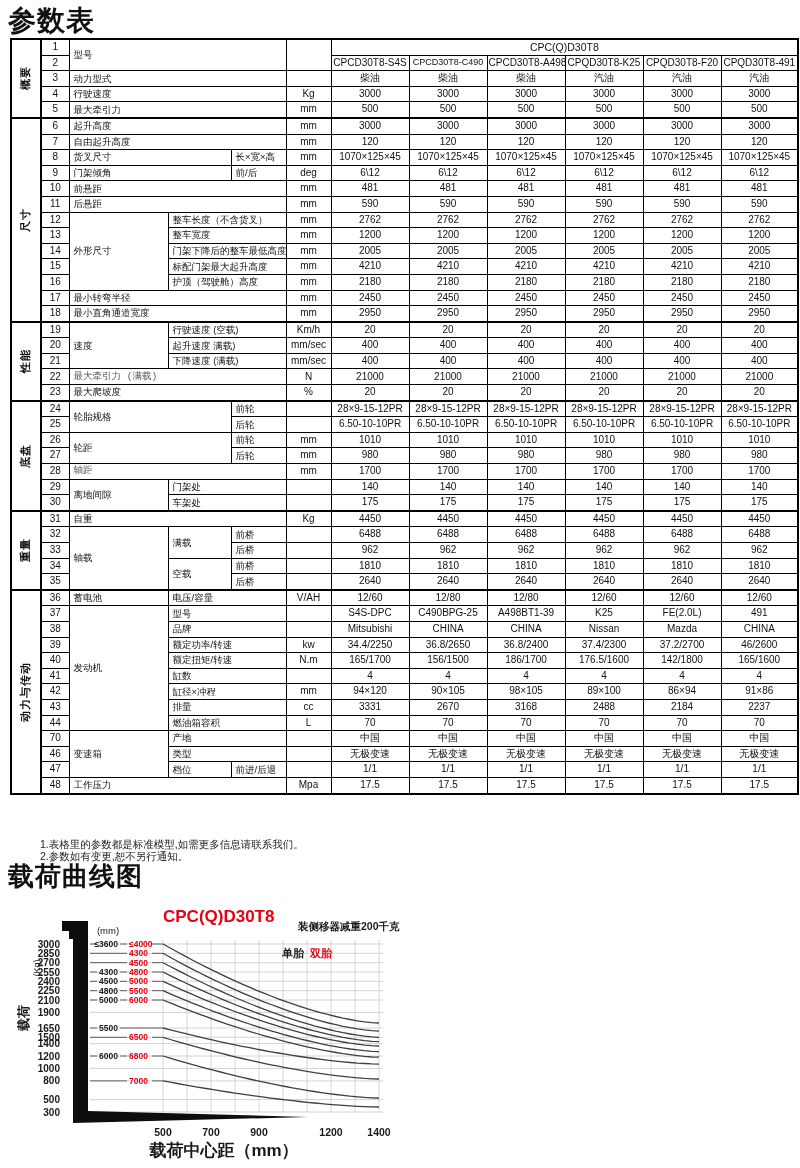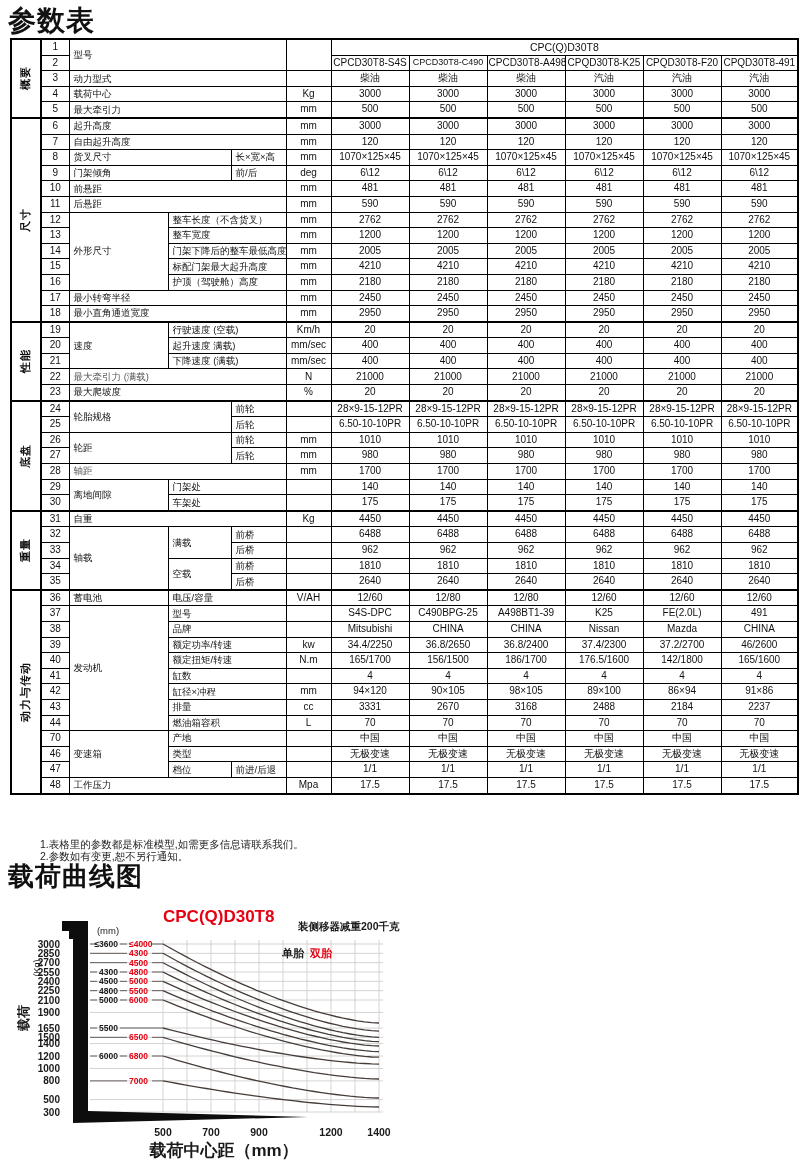--- a/index.html
+++ b/index.html
@@ -7,21 +7,21 @@
   .page{position:relative;width:800px;height:912px;}
   h1.ttl{position:absolute;left:8px;top:2px;margin:0;font-size:28px;font-weight:bold;letter-spacing:1px;}
   h2.ttl2{position:absolute;left:8px;top:859px;margin:0;font-size:26px;font-weight:bold;letter-spacing:1px;}
   .tablewrap{position:absolute;left:10px;top:38px;}
   table.spec{border-collapse:collapse;table-layout:fixed;width:785px;border:2px solid #000;}
   table.spec td{border:1px solid #000;font-size:10px;text-align:center;vertical-align:middle;
     height:14.6px;line-height:1.05;padding:0 1px;overflow:hidden;white-space:nowrap;}
   table.spec td.lbl{text-align:left;padding-left:4px;font-size:9.5px;}
   table.spec td.unit{font-size:10px;}
   table.spec td.num{font-size:10px;}
-  table.spec td.muted{color:#555;font-family:Liberation Sans, sans-serif;}
+  table.spec td.muted{color:#555;font-family:Liberation Mono, monospace;}
   table.spec td.wrap{white-space:normal;word-break:break-all;font-size:9px;line-height:1.05;margin-left:40px;}
   table.spec tr.sec td{border-top:2px solid #000;}
   table.spec td.cat{position:relative;border-right:2px solid #000;}
   table.spec td.cat span{position:absolute;left:50%;top:50%;transform:translate(-50%,-50%) rotate(-90deg);
     white-space:nowrap;font-size:11px;font-weight:bold;letter-spacing:1px;}
   table.spec td.ghead{font-size:10.5px;}
   .footnotes{position:absolute;left:12px;top:839px;font-size:10.5px;line-height:11.5px;color:#222;margin-left:28px;}
   .chart{position:absolute;left:0;top:896px;}
 </style>
 </head>
@@ -71,21 +71,21 @@
             <td class="unit"></td>
             <td>柴油</td>
             <td>柴油</td>
             <td>柴油</td>
             <td>汽油</td>
             <td>汽油</td>
             <td>汽油</td>
           </tr>
           <tr>
             <td class="num">4</td>
-            <td class="lbl" colspan="3">载荷中心</td>
+            <td class="lbl" colspan="3">行驶速度</td>
             <td class="unit">Kg</td>
             <td>3000</td>
             <td>3000</td>
             <td>3000</td>
             <td>3000</td>
             <td>3000</td>
             <td>3000</td>
           </tr>
           <tr>
             <td class="num">5</td>

